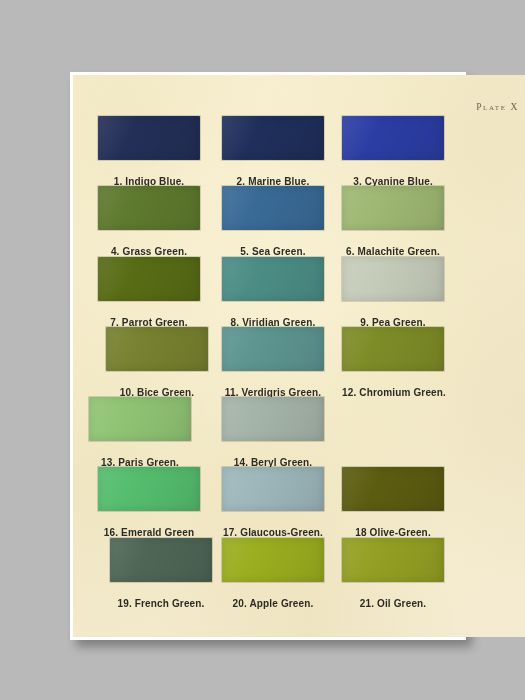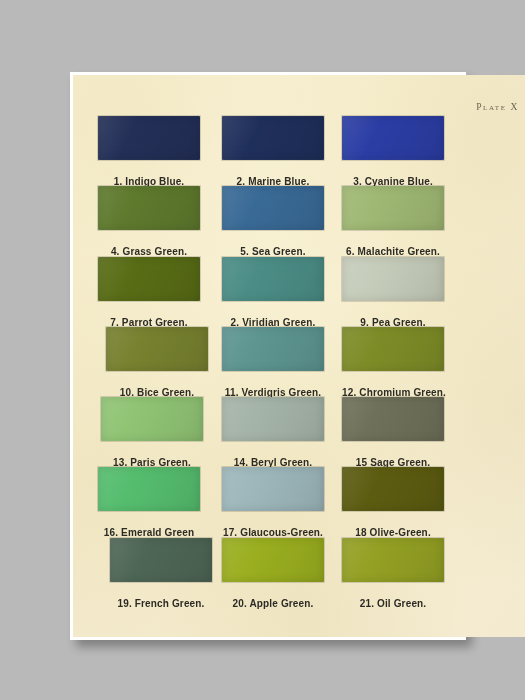--- a/index.html
+++ b/index.html
@@ -158,50 +158,46 @@
         <div class="swatch-cell" style="left: 269px; top: 111px;">
           <div class="swatch-chip" style="background: rgb(159, 184, 115);"></div>
           <div class="swatch-label">6. Malachite  Green.</div>
         </div>
         <div class="swatch-cell" style="left: 25px; top: 182px;">
           <div class="swatch-chip" style="background: rgb(88, 108, 21);"></div>
           <div class="swatch-label">7. Parrot Green.</div>
         </div>
         <div class="swatch-cell" style="left: 149px; top: 182px;">
           <div class="swatch-chip" style="background: rgb(75, 141, 134);"></div>
-          <div class="swatch-label">2. Viridian Green.</div>
+          <div class="swatch-label">8. Viridian Green.</div>
         </div>
         <div class="swatch-cell" style="left: 269px; top: 182px;">
           <div class="swatch-chip" style="background: rgb(198, 204, 186);"></div>
           <div class="swatch-label">9. Pea Green.</div>
         </div>
         <div class="swatch-cell" style="left: 33px; top: 252px;">
           <div class="swatch-chip" style="background: rgb(119, 129, 47);"></div>
           <div class="swatch-label">10. Bice  Green.</div>
         </div>
         <div class="swatch-cell" style="left: 149px; top: 252px;">
           <div class="swatch-chip" style="background: rgb(93, 149, 145);"></div>
           <div class="swatch-label">11. Verdigris Green.</div>
         </div>
         <div class="swatch-cell" style="left: 269px; top: 252px;">
           <div class="swatch-chip" style="background: rgb(126, 140, 39);"></div>
           <div class="swatch-label">12. Chromium Green.</div>
         </div>
-        <div class="swatch-cell" style="left: 28px; top: 322px;">
+        <div class="swatch-cell" style="left: 16px; top: 322px;">
           <div class="swatch-chip" style="background: rgb(144, 196, 116);"></div>
           <div class="swatch-label">13. Paris Green.</div>
         </div>
         <div class="swatch-cell" style="left: 149px; top: 322px;">
           <div class="swatch-chip" style="background: rgb(165, 180, 168);"></div>
           <div class="swatch-label">14. Beryl Green.</div>
         </div>
-        <div class="swatch-cell" style="left: 269px; top: 322px;">
-          <div class="swatch-chip" style="background: rgb(111, 112, 89);"></div>
-          <div class="swatch-label">15 Sage  Green.</div>
-        </div>
         <div class="swatch-cell" style="left: 25px; top: 392px;">
           <div class="swatch-chip" style="background: rgb(85, 189, 110);"></div>
           <div class="swatch-label">16. Emerald  Green</div>
         </div>
         <div class="swatch-cell" style="left: 149px; top: 392px;">
           <div class="swatch-chip" style="background: rgb(157, 183, 187);"></div>
           <div class="swatch-label">17. Glaucous-Green.</div>
         </div>
         <div class="swatch-cell" style="left: 269px; top: 392px;">
           <div class="swatch-chip" style="background: rgb(92, 92, 17);"></div>

